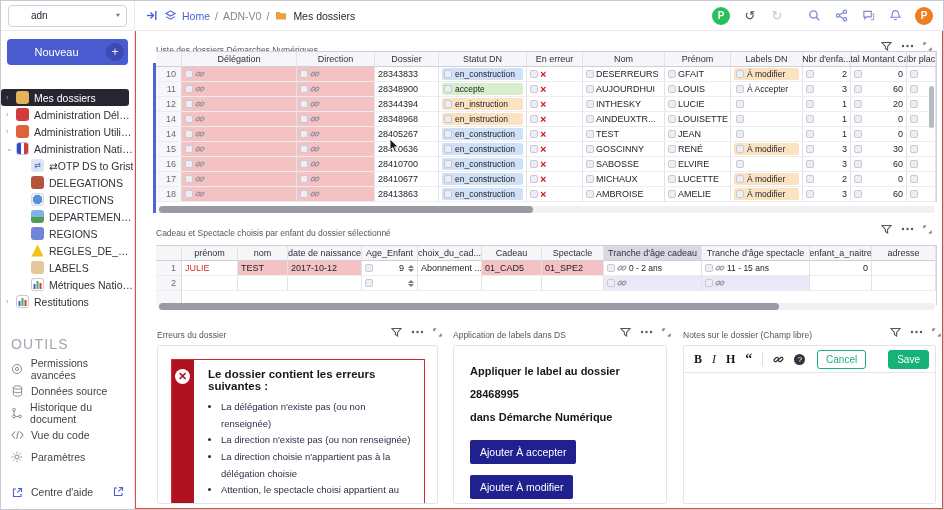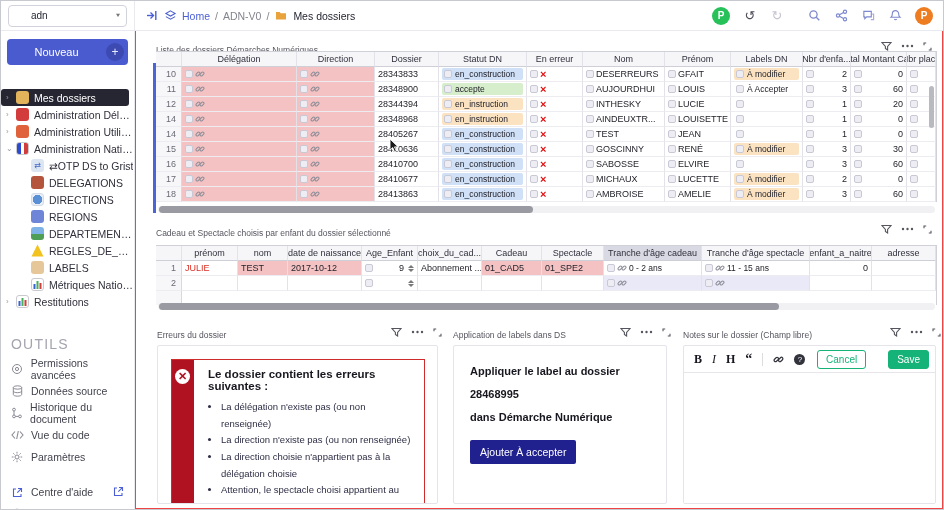--- a/index.html
+++ b/index.html
@@ -215,27 +215,27 @@
           <span class="si" style="background: rgb(181, 84, 60);"></span>
           <span class="nav-lbl">DELEGATIONS</span>
         </div>
         <div class="nav-row indent">
           <span class="chv"></span>
           <span class="si" style="background: radial-gradient(circle, rgb(91, 143, 214) 58%, rgb(232, 238, 248) 60%); border: 1px solid rgb(213, 220, 232);"></span>
           <span class="nav-lbl">DIRECTIONS</span>
         </div>
         <div class="nav-row indent">
           <span class="chv"></span>
+          <span class="si" style="background: linear-gradient(rgb(127, 179, 232) 55%, rgb(79, 158, 86) 55%);"></span>
+          <span class="nav-lbl">DEPARTEMENTS</span>
+        </div>
+        <div class="nav-row indent">
+          <span class="chv"></span>
           <span class="si" style="background: rgb(111, 134, 216);"></span>
           <span class="nav-lbl">REGIONS</span>
-        </div>
-        <div class="nav-row indent">
-          <span class="chv"></span>
-          <span class="si" style="background: linear-gradient(rgb(127, 179, 232) 55%, rgb(79, 158, 86) 55%);"></span>
-          <span class="nav-lbl">DEPARTEMENTS</span>
         </div>
         <div class="nav-row indent">
           <span class="chv"></span>
           <span class="si" style="background: rgb(242, 194, 31); clip-path: polygon(50% 4%, 96% 96%, 4% 96%); border-radius: 0px;"></span>
           <span class="nav-lbl">REGLES_DE_GESTION</span>
         </div>
         <div class="nav-row indent">
           <span class="chv"></span>
           <span class="si" style="background: rgb(230, 199, 154);"></span>
           <span class="nav-lbl">LABELS</span>
@@ -1255,20 +1255,21 @@
             </ul>
         </div>
       </div>
     </section>
 
     <section class="panel" style="left:317px;width:214px">
       <div class="lp-body">
         <div class="lp-text">Appliquer le label au dossier 28468995</div>
         <div class="lp-text">dans Démarche Numérique</div>
         <button class="lp-btn">Ajouter À accepter</button>
+        <button class="lp-btn">Ajouter À modifier</button>
       </div>
     </section>
 
     <section class="panel" style="left:547px;width:253px">
       <div class="np-toolbar">
         <span class="np-ic" style="font-weight:bold">B</span>
         <span class="np-ic" style="font-style:italic">I</span>
         <span class="np-ic" style="font-weight:bold">H</span>
         <span class="np-ic" style="font-weight:bold;font-size:14px">“</span>
         <span class="np-div"></span>

